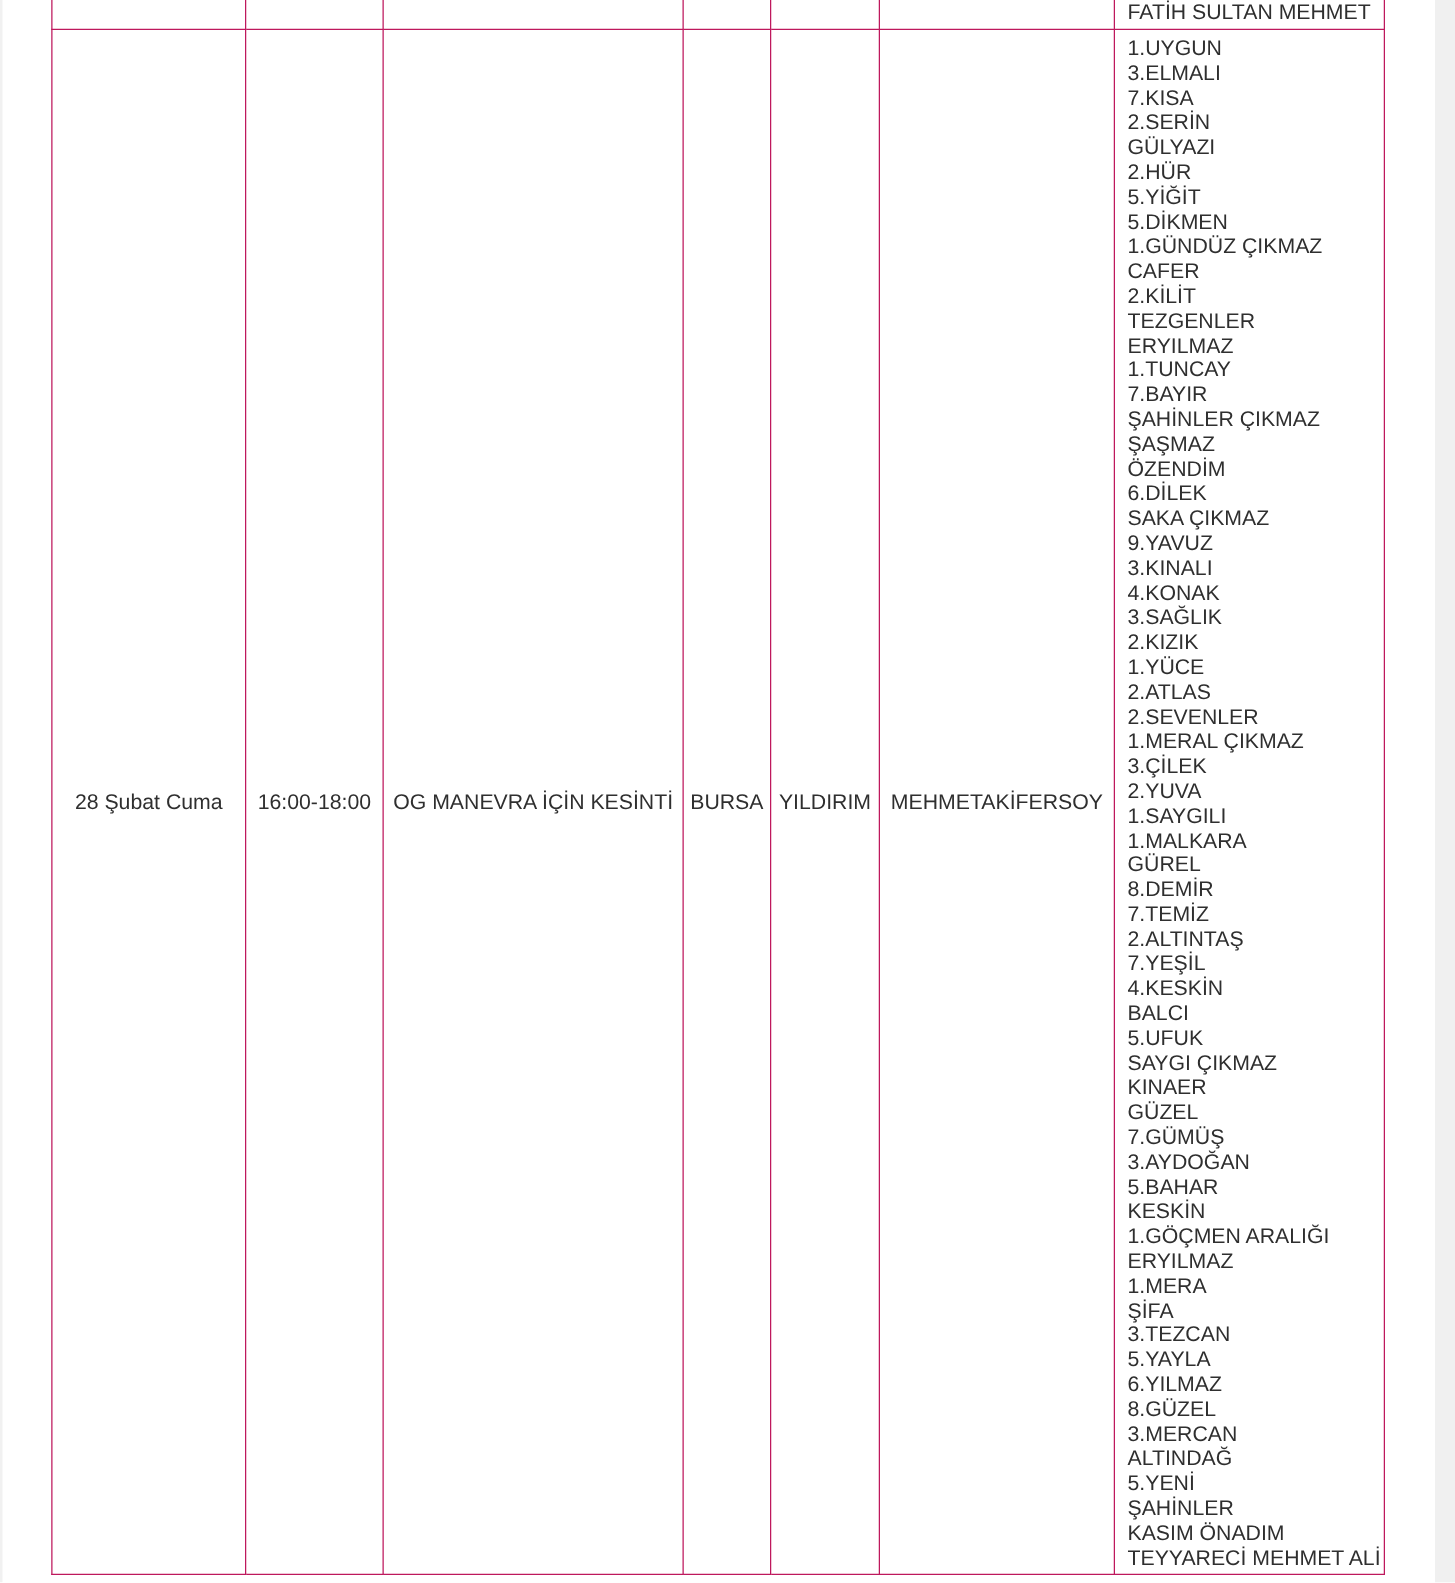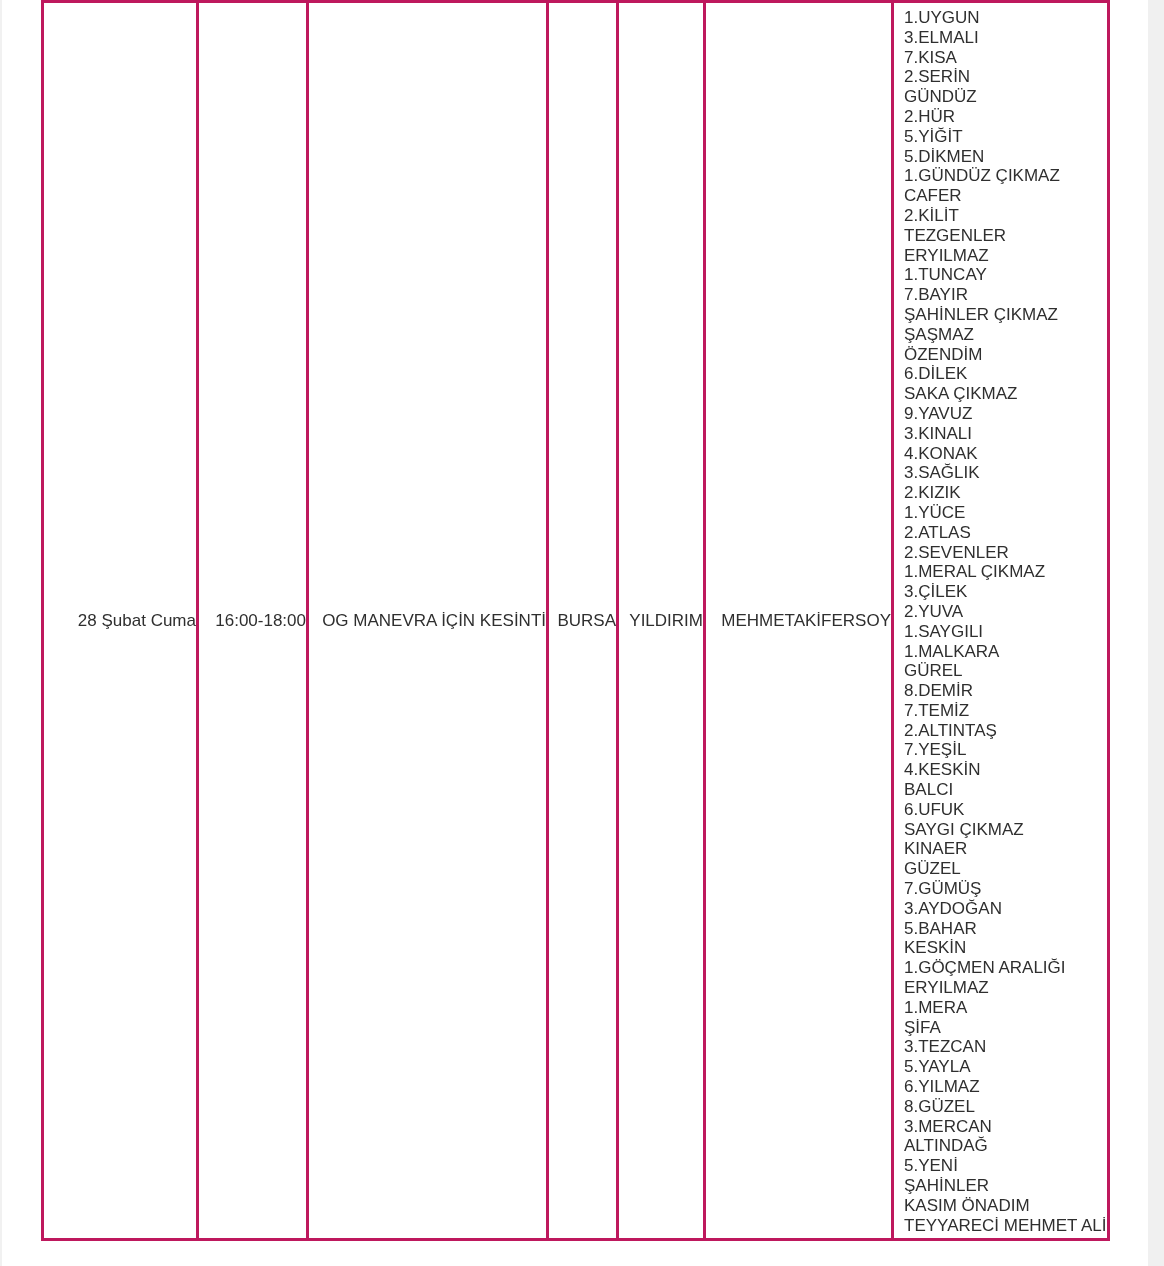--- a/index.html
+++ b/index.html
@@ -34,31 +34,31 @@
     position: absolute;
     left: 41px;
     top: 0;
     width: 1066px;
     border-collapse: collapse;
     table-layout: fixed;
     font-size: 17px;
     color: #2f2f2f;
   }
   table.outage-table td {
-    border: 3px solid #be185d;
+    border: 1px solid #be185d;
     padding: 0;
     overflow: hidden;
   }
   tr.partial-row td {
     border-top: none;
     height: 23px;
     vertical-align: bottom;
   }
   tr.main-row td {
-    text-align: right;
+    text-align: center;
     vertical-align: middle;
     white-space: nowrap;
   }
   td.c-streets {
     text-align: left !important;
     vertical-align: top !important;
   }
   .streets-list {
     padding: 5px 6px 3px 10px;
   }
@@ -82,35 +82,48 @@
       <col style="width:155px">
       <col style="width:110px">
       <col style="width:240px">
       <col style="width:70px">
       <col style="width:87px">
       <col style="width:188px">
       <col style="width:216px">
     </colgroup>
 
     <tbody>
+        <tr class="partial-row">
+      <td></td>
+      <td></td>
+      <td></td>
+      <td></td>
+      <td></td>
+      <td></td>
+      <td class="c-streets">
+        <div class="partial-streets">
+          <div class="street-line">FATİH SULTAN MEHMET</div>
+        </div>
+      </td>
+    </tr>
 
     <tr class="main-row">
       <td>28 Şubat Cuma</td>
       <td>16:00-18:00</td>
       <td>OG MANEVRA İÇİN KESİNTİ</td>
       <td>BURSA</td>
       <td>YILDIRIM</td>
       <td>MEHMETAKİFERSOY</td>
       <td class="c-streets">
         <div class="streets-list">
               <div class="street-line">1.UYGUN</div>
               <div class="street-line">3.ELMALI</div>
               <div class="street-line">7.KISA</div>
               <div class="street-line">2.SERİN</div>
-              <div class="street-line">GÜNDÜZ</div>
+              <div class="street-line">GÜLYAZI</div>
               <div class="street-line">2.HÜR</div>
               <div class="street-line">5.YİĞİT</div>
               <div class="street-line">5.DİKMEN</div>
               <div class="street-line">1.GÜNDÜZ ÇIKMAZ</div>
               <div class="street-line">CAFER</div>
               <div class="street-line">2.KİLİT</div>
               <div class="street-line">TEZGENLER</div>
               <div class="street-line">ERYILMAZ</div>
               <div class="street-line">1.TUNCAY</div>
               <div class="street-line">7.BAYIR</div>
@@ -132,21 +145,21 @@
               <div class="street-line">2.YUVA</div>
               <div class="street-line">1.SAYGILI</div>
               <div class="street-line">1.MALKARA</div>
               <div class="street-line">GÜREL</div>
               <div class="street-line">8.DEMİR</div>
               <div class="street-line">7.TEMİZ</div>
               <div class="street-line">2.ALTINTAŞ</div>
               <div class="street-line">7.YEŞİL</div>
               <div class="street-line">4.KESKİN</div>
               <div class="street-line">BALCI</div>
-              <div class="street-line">6.UFUK</div>
+              <div class="street-line">5.UFUK</div>
               <div class="street-line">SAYGI ÇIKMAZ</div>
               <div class="street-line">KINAER</div>
               <div class="street-line">GÜZEL</div>
               <div class="street-line">7.GÜMÜŞ</div>
               <div class="street-line">3.AYDOĞAN</div>
               <div class="street-line">5.BAHAR</div>
               <div class="street-line">KESKİN</div>
               <div class="street-line">1.GÖÇMEN ARALIĞI</div>
               <div class="street-line">ERYILMAZ</div>
               <div class="street-line">1.MERA</div>

